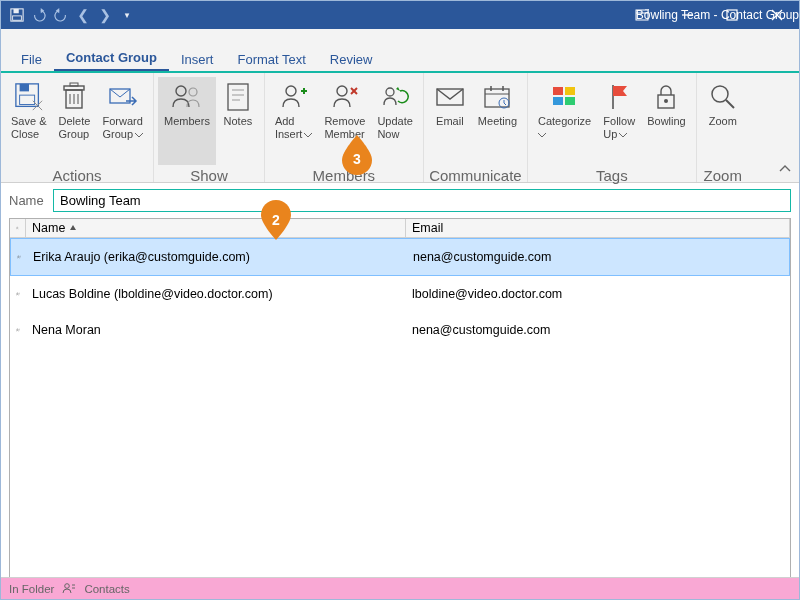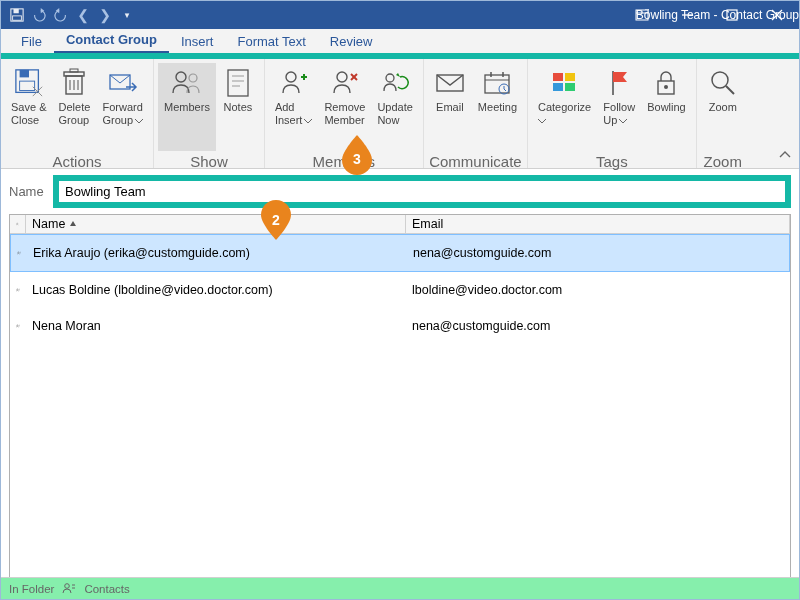--- a/index.html
+++ b/index.html
@@ -6,54 +6,54 @@
   body { width: 800px; height: 600px; background: #fff; overflow: hidden; position: relative; border: 1px solid #9db8d9; }
   
   .titlebar { height: 28px; background: #2b579a; color: #fff; display: flex; align-items: center; font-size: 12px; position: relative; }
   .qat { display: flex; gap: 6px; align-items: center; padding-left: 8px; }
   .qat .q-icon { width: 16px; height: 16px; display: flex; align-items: center; justify-content: center; opacity: 0.9; }
   .title-text { position: absolute; left: 0; right: 0; text-align: right; pointer-events: none; }
   .winbtns { margin-left: auto; display: flex; }
   .winbtn { width: 45px; height: 28px; display: flex; align-items: center; justify-content: center; }
   .winbtn svg { stroke: #fff; }
   
-  .tabbar { height: 30px; background: #f3f3f3; border-bottom: 6px solid #14b8a6; display: flex; align-items: flex-end; padding-left: 8px; font-size: 13px; }
+  .tabbar { height: 44px; background: #f3f3f3; border-bottom: 2px solid #14b8a6; display: flex; align-items: flex-end; padding-left: 8px; font-size: 13px; }
   .tab { padding: 6px 12px 4px 12px; color: #2b579a; cursor: pointer; }
   .tab.active { border-bottom: 2px solid #2b579a; font-weight: 600; color: #2b579a; }
   
   .ribbon { height: 110px; background: #f3f3f3; border-bottom: 1px solid #d0d0d0; display: flex; position: relative; }
   .group { display: flex; flex-direction: column; align-items: center; padding: 4px 4px 0 4px; border-right: 1px solid #e0e0e0; }
   .group:last-of-type { border-right: none; }
   .buttons { display: flex; flex: 1; align-items: flex-start; }
   .rbtn { display: flex; flex-direction: column; align-items: center; justify-content: flex-start; padding: 4px 6px 0 6px; font-size: 11px; color: #444; text-align: left; min-width: 44px; height: 88px; }
   .rbtn.active { background: #dcdcdc; }
   .rbtn .ric { width: 32px; height: 32px; margin-bottom: 2px; display: flex; align-items: center; justify-content: center; }
   .rbtn span { line-height: 1.15; white-space: pre-line; }
   .grplabel { font-size: 15px; color: #666; padding: 2px 0 4px 0; }
   .collapse { position: absolute; right: 8px; bottom: 6px; font-size: 12px; color: #666; }
   
   .namerow { display: flex; align-items: center; padding: 6px 8px; font-size: 13px; }
   .namerow label { color: #666; width: 44px; }
-  .namerow input { flex: 1; border: 6px solid #14b8a6; padding: 3px 6px; font-size: 13px; }
+  .namerow input { flex: 1; border: 1px solid #14b8a6; padding: 3px 6px; font-size: 13px; }
   
   .list { margin: 0 8px 4px 8px; border: 1px solid #b0b0b0; height: 398px; background: #fff; font-size: 12.5px; overflow: auto; }
   .list-head { display: flex; background: #f5f5f5; border-bottom: 1px solid #d0d0d0; }
   .list-head .col { padding: 2px 6px; border-right: 1px solid #d0d0d0; display: flex; align-items: center; gap: 4px; }
   .colA { width: 16px; }
   .colB { width: 380px; }
   .colC { flex: 1; }
   .list-row { display: flex; align-items: center; }
   .list-row.selected { background: #cde6ff; border: 1px solid #7fbfff; }
   .list-row .cell { padding: 11px 6px; display: flex; align-items: center; gap: 4px; }
   .list-row .cellA { width: 16px; justify-content: center; }
   .list-row .cellB { width: 380px; }
   .list-row .cellC { flex: 1; }
   .memicon { width: 14px; height: 12px; }
   
-  .status { position: absolute; bottom: 0; left: 0; right: 0; height: 22px; background: #86efac; border-top: 1px solid #d0d0d0; font-size: 11.5px; color: #666; display: flex; align-items: center; padding: 0 8px; gap: 8px; }
+  .status { position: absolute; bottom: 0; left: 0; right: 0; height: 22px; background: #f9a8d4; border-top: 1px solid #d0d0d0; font-size: 11.5px; color: #666; display: flex; align-items: center; padding: 0 8px; gap: 8px; }
   
   .callout { position: absolute; width: 30px; height: 40px; pointer-events: none; z-index: 50; }
   .callout .pin { width: 30px; height: 40px; }
   .callout .num { position: absolute; top: 12px; left: 0; width: 30px; text-align: center; color: #fff; font-weight: bold; font-size: 14px; }
 </style>
 </head>
 <body>
 
 <div class="titlebar">
   <div class="qat">

